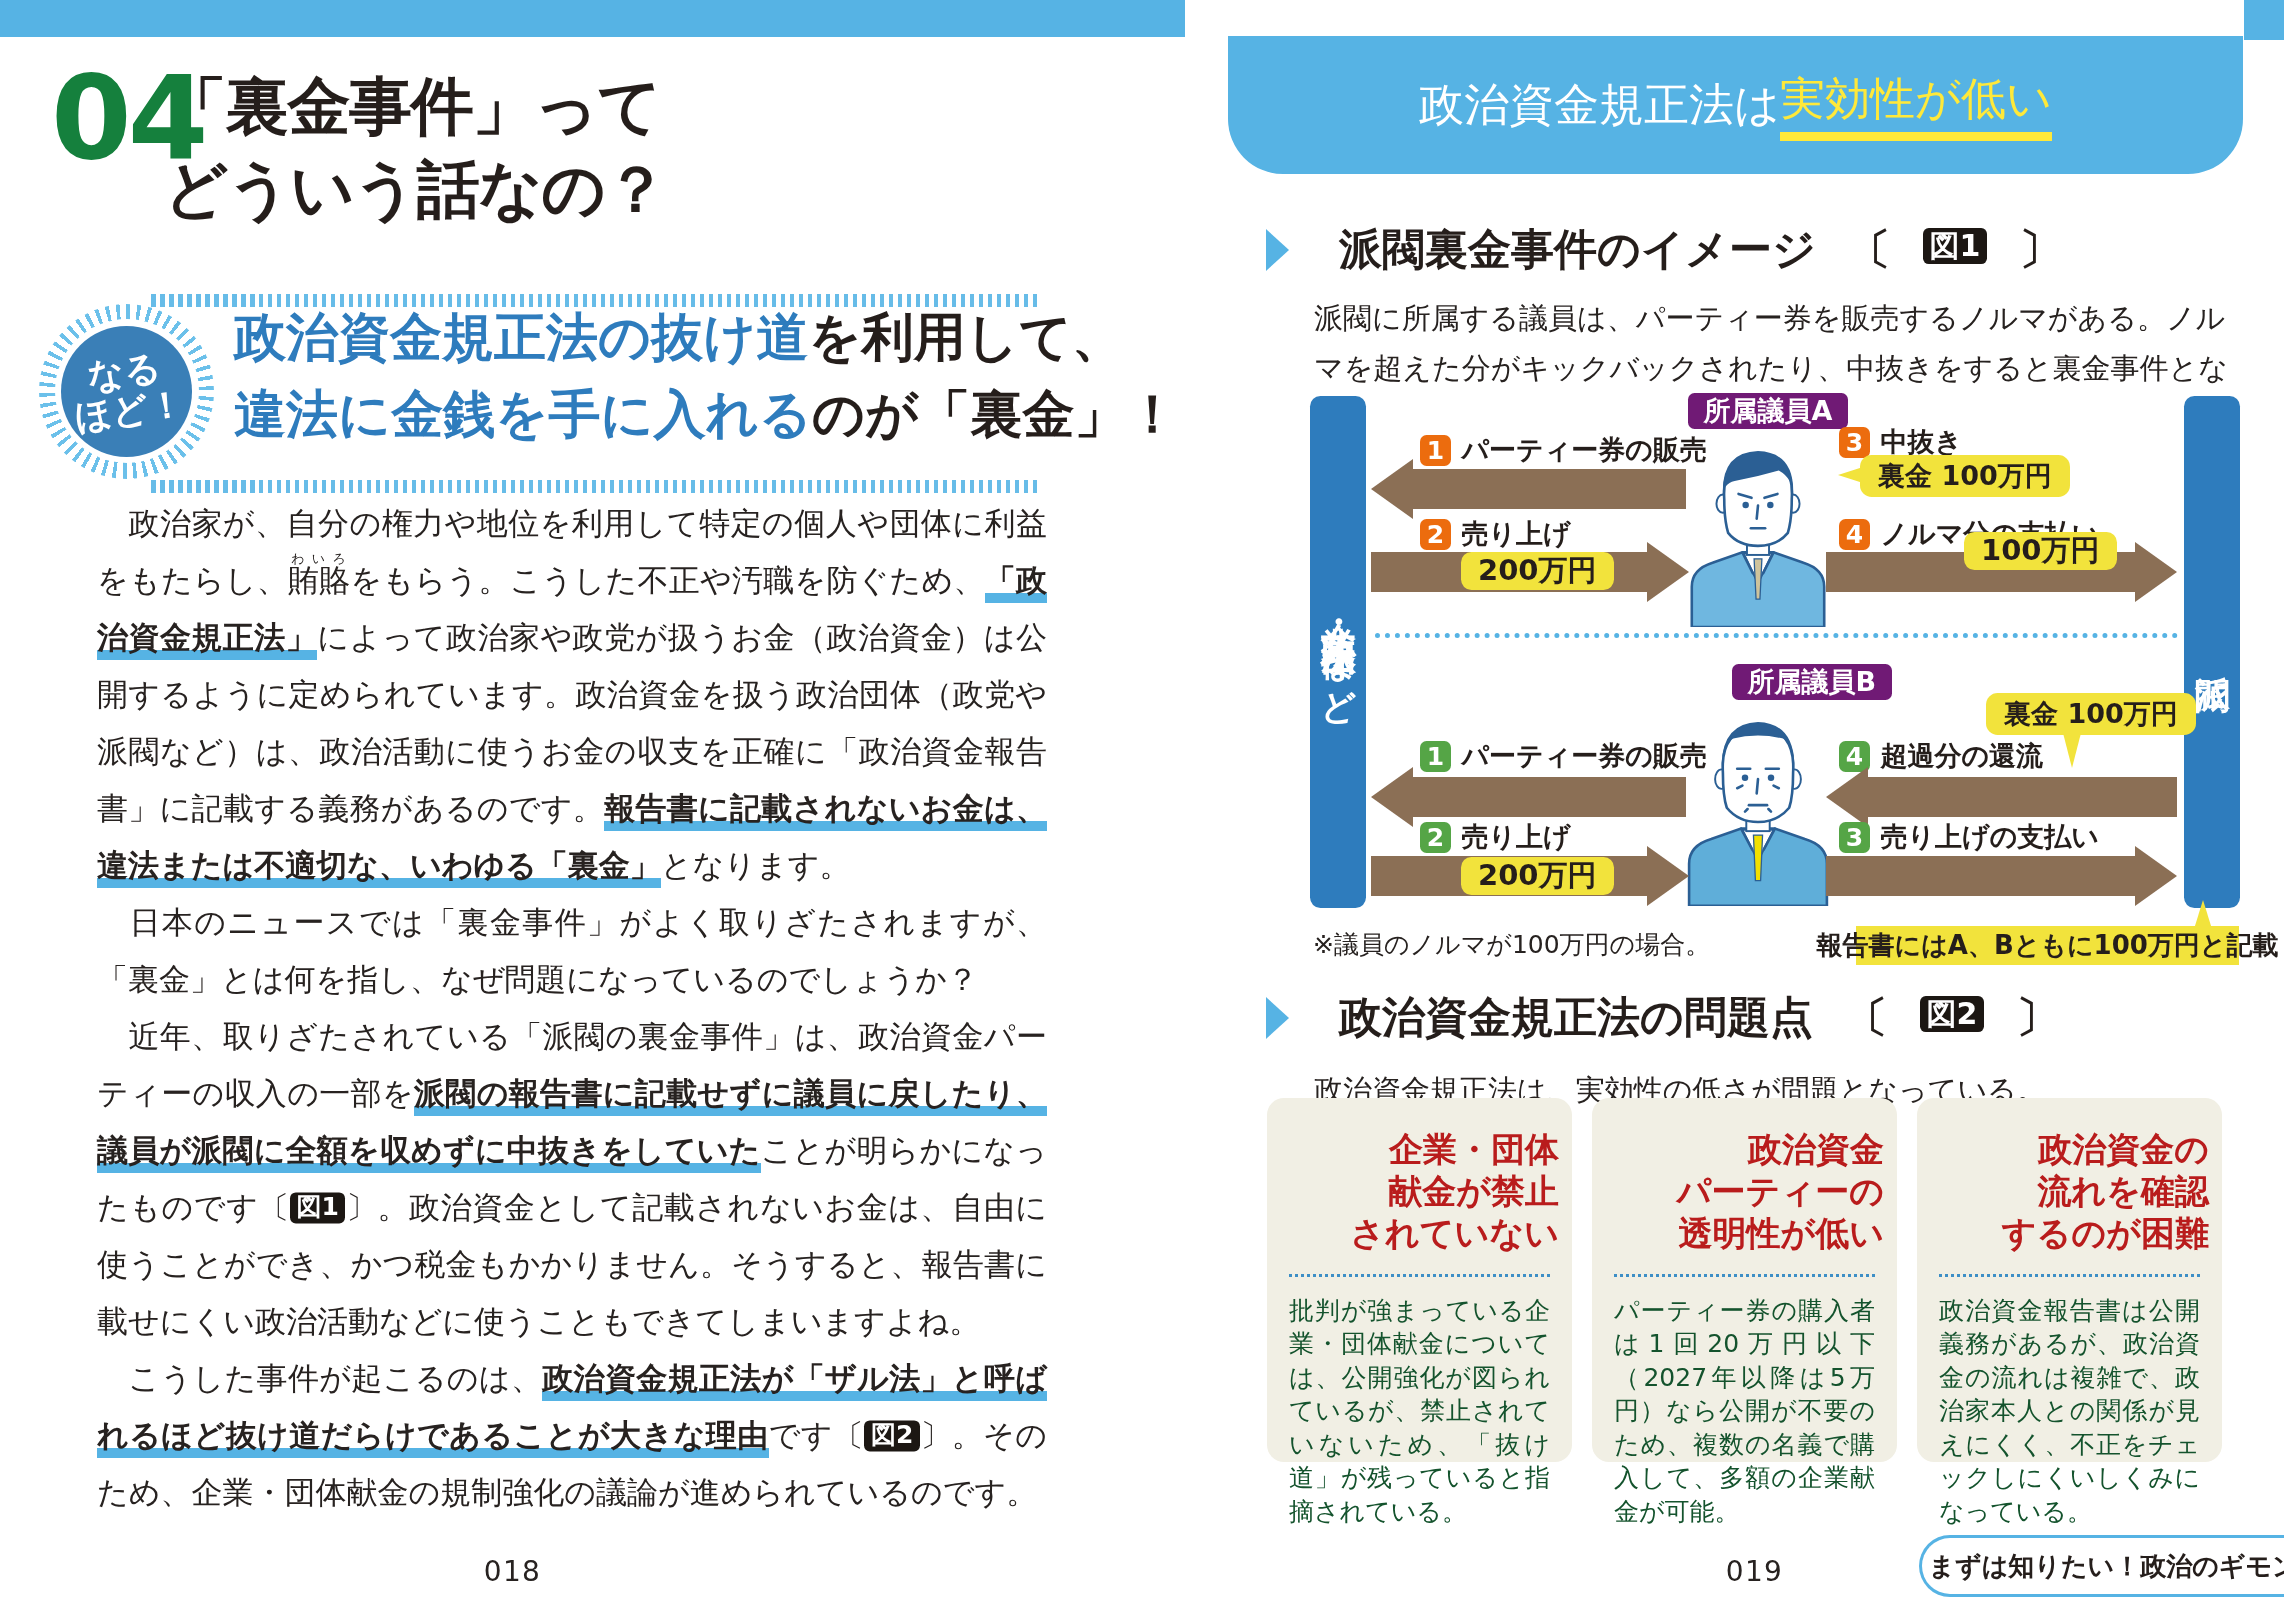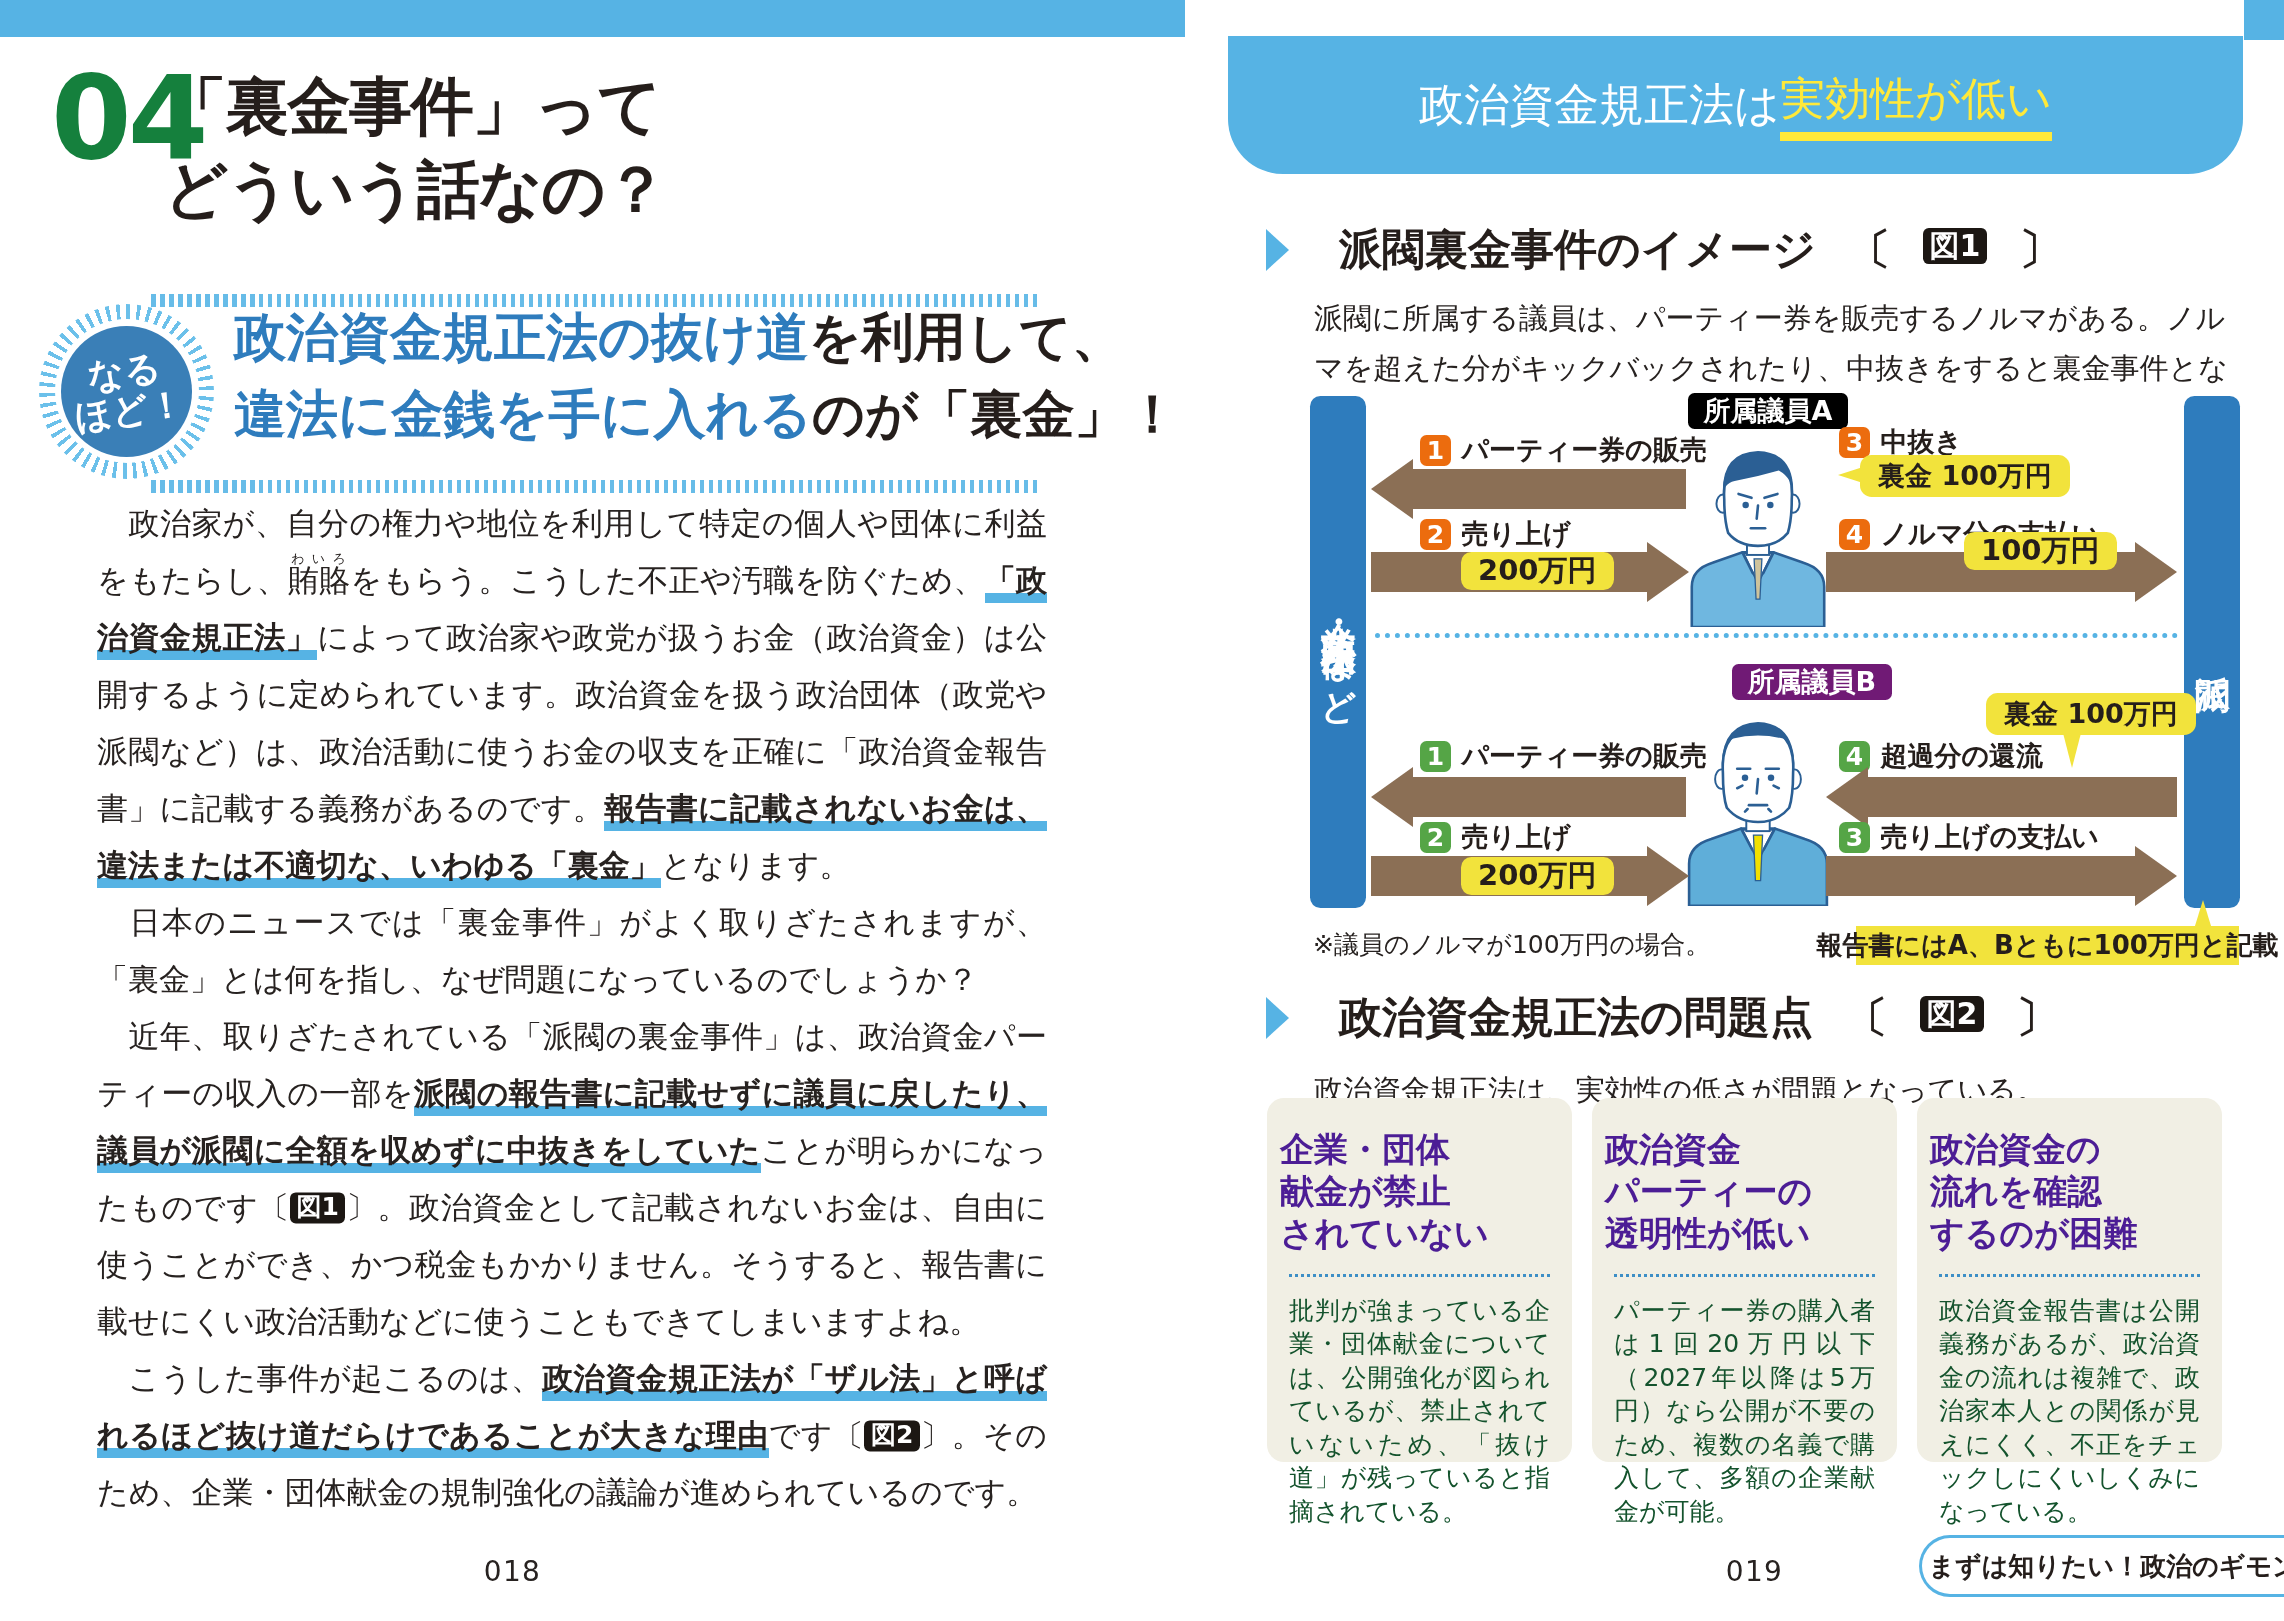--- a/index.html
+++ b/index.html
@@ -63,21 +63,21 @@
   .intro2{left:1314px;top:1066px;width:929px;}
 
   
   .vbar{width:56px;background:#2e7cbd;border-radius:10.4px;color:#fff;display:flex;align-items:center;justify-content:center;}
   .vbar span{writing-mode:vertical-rl;text-orientation:upright;font-size:35px;font-weight:700;letter-spacing:3.9px;}
   .bar-left{left:1310px;top:396px;height:512px;}
   .bar-right{left:2184px;top:396px;height:512px;}
 
   .member{height:36px;border-radius:6.5px;color:#fff;font-size:27px;font-weight:800;
     display:flex;align-items:center;justify-content:center;padding:0 15.6px;white-space:nowrap;}
-  .member-a{left:1688px;top:393px;background:#000000;}
+  .member-a{left:1688px;top:393px;background:#701a75;}
   .member-b{left:1732px;top:664px;background:#701a75;}
 
   .steplabel{display:flex;align-items:center;gap:10.4px;font-size:27px;font-weight:800;color:#251e1b;white-space:nowrap;}
   .numbadge{width:31px;height:31px;border-radius:6.5px;color:#fff;font-size:25px;font-weight:800;
     display:flex;align-items:center;justify-content:center;flex:0 0 31px;}
   .oa .numbadge{background:#ec6c0e;}
   .gb .numbadge{background:#55a546;}
 
   .arrow{display:flex;align-items:center;height:60px;}
   .arrow .abody{height:40px;background:#8b6f55;flex:1;}
@@ -98,22 +98,22 @@
 
   .note{left:1313px;top:928px;font-size:25px;color:#272220;white-space:nowrap;}
   .callout{left:1856px;top:926px;width:383px;height:39px;background:#f2e33c;font-size:26px;font-weight:800;
     display:flex;align-items:center;justify-content:center;white-space:nowrap;color:#251e1b;}
   .callout::before{content:'';position:absolute;right:27px;top:-26px;width:0;height:0;
     border-left:9.7px solid transparent;border-right:9.7px solid transparent;border-bottom:29px solid #f2e33c;}
 
   
   .card{top:1098px;width:305px;height:364px;background:#f1efe4;border-radius:17px;padding:0;box-sizing:border-box;}
   .card1{left:1267px;} .card2{left:1592px;} .card3{left:1917px;}
-  .card .ctitle{margin:30px 13px 0;font-size:34px;font-weight:800;color:#4c1d95;line-height:1.24;
-    text-align:left;white-space:pre-line;}
+  .card .ctitle{margin:30px 13px 0;font-size:34px;font-weight:800;color:#b91c1c;line-height:1.24;
+    text-align:right;white-space:pre-line;}
   .card .cdiv{margin:19.5px 22px 0;border-top:3.9px dotted #3e8fc6;}
   .card .cbody{margin:17px 22px 0;font-size:25px;line-height:1.34;text-align:justify;color:#14532d;}
 
   
   .footer-pill{left:1919px;top:1535px;width:365px;height:62px;background:#ffffff;border:3.2px solid #56b3e4;
     border-right:none;border-radius:31px 0 0 31px;box-sizing:border-box;display:flex;align-items:center;overflow:hidden;}
   .footer-pill .ftext{flex:1;text-align:center;font-size:26px;font-weight:700;color:#251e1b;white-space:nowrap;padding-left:6.5px;}
 
   svg .line{stroke:#2b5f94;stroke-width:4;fill:none;stroke-linecap:round;}
 </style>

